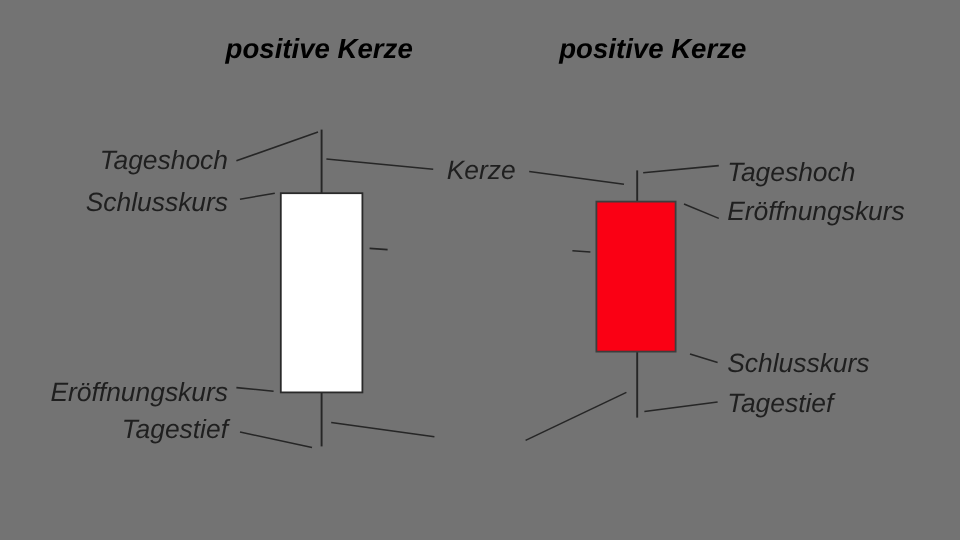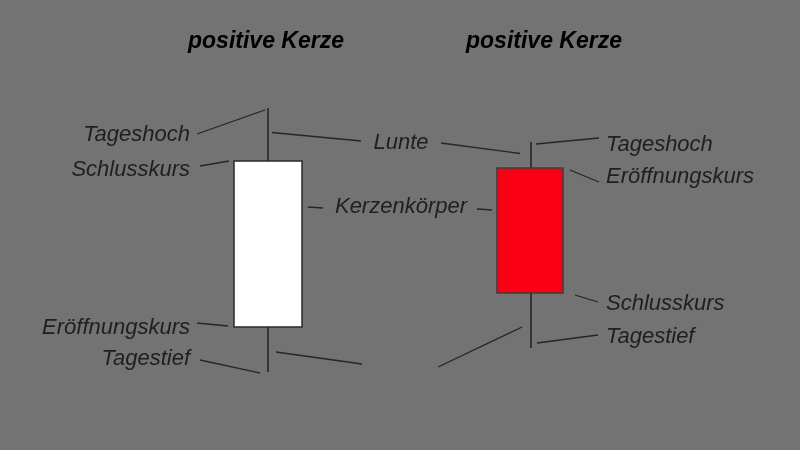--- a/index.html
+++ b/index.html
@@ -106,21 +106,20 @@
   </svg>
 
   <div class="title positive">positive Kerze</div>
   <div class="title negative">positive Kerze</div>
 
   <div class="lbl left-col l-tageshoch">Tageshoch</div>
   <div class="lbl left-col l-schlusskurs">Schlusskurs</div>
   <div class="lbl left-col l-eroeffnung">Eröffnungskurs</div>
   <div class="lbl left-col l-tagestief">Tagestief</div>
 
-  <div class="lbl center-col c-docht">Lunte</div>
-  <div class="lbl center-col c-kerzenkoerper">Kerzenkörper</div>
+  <div class="lbl center-col c-docht">Kerze</div>
 
   <div class="lbl right-col r-tageshoch">Tageshoch</div>
   <div class="lbl right-col r-eroeffnung">Eröffnungskurs</div>
   <div class="lbl right-col r-schlusskurs">Schlusskurs</div>
   <div class="lbl right-col r-tagestief">Tagestief</div>
 
 </div>
 
 </body></html>

